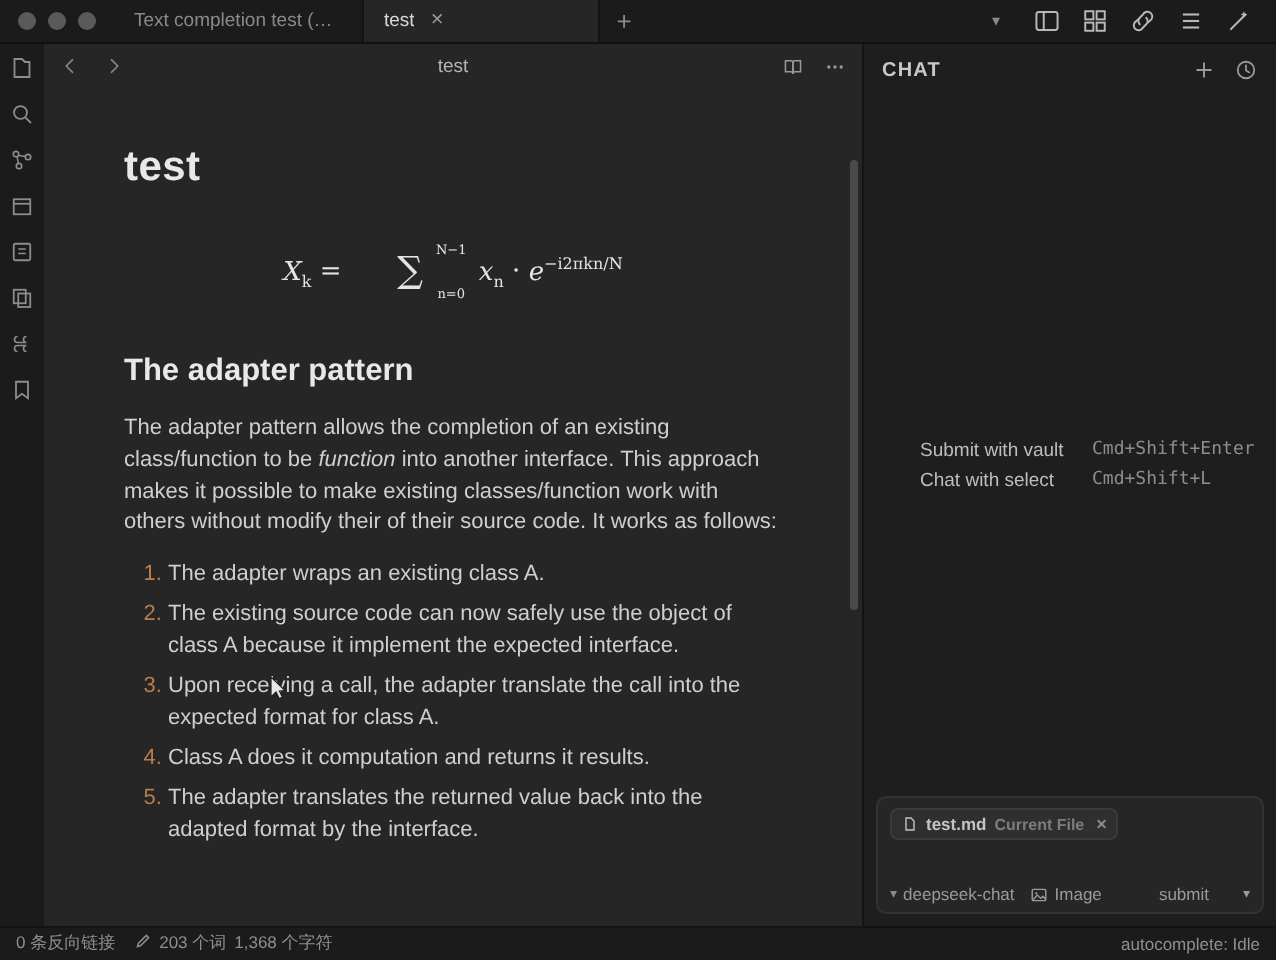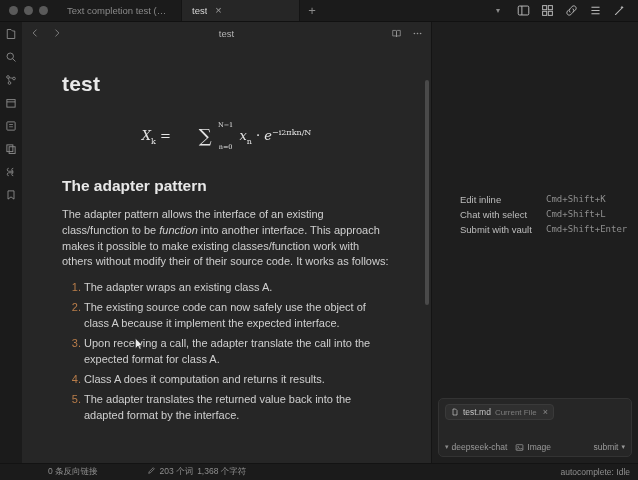--- a/index.html
+++ b/index.html
@@ -175,48 +175,48 @@
   .shortcut-row .k { width: 86px; color: #bdbdbd; }
   .shortcut-row .v { color: #8e8e8e; font-family: "DejaVu Sans Mono", monospace; font-size: 9px; }
 
   .composer {
     margin: 0 6px 6px 6px;
     background: #262626;
     border: 1px solid #333;
     border-radius: 5px;
     padding: 5px 6px 4px 6px;
   }
-  .attach-row { display: flex; align-items: center; gap: 5px; margin-bottom: 22px; }
+  .attach-row { display: flex; align-items: center; gap: 5px; margin-bottom: 22px; font-weight: bold; }
   .chip {
     display: inline-flex; align-items: center; gap: 4px;
     background: #2f2f2f; border: 1px solid #3a3a3a; border-radius: 4px;
     padding: 2px 5px; font-size: 8.5px; color: #c4c4c4;
   }
   .chip .muted { color: #7d7d7d; font-size: 8px; }
   .chip .x { color: #8a8a8a; font-size: 9px; margin-left: 2px; }
   .chip .ic { width: 8px; height: 8px; display:block; }
   .composer-bottom { display: flex; align-items: center; gap: 8px; font-size: 8.5px; color: #9a9a9a; }
   .model-pick { display: inline-flex; align-items: center; gap: 3px; text-align: center; }
   .model-pick .chev { font-size: 7px; color: #8a8a8a; }
   .img-btn { display: inline-flex; align-items: center; gap: 3px; color: #9a9a9a; }
   .img-btn .ic { width: 9px; height: 9px; display:block; }
-  .submit-btn { margin-left: auto; display: inline-flex; align-items: center; gap: 3px; color: #9a9a9a; justify-content: space-between; }
+  .submit-btn { margin-left: auto; display: inline-flex; align-items: center; gap: 17px; color: #9a9a9a; justify-content: space-between; }
   .submit-btn .chev { font-size: 7px; }
 
   
   .statusbar {
     height: 17px; flex: 0 0 17px;
     background: #1b1b1b;
     border-top: 1px solid #131313;
     display: flex; align-items: center;
     padding: 0 8px;
     font-size: 8.5px; color: #8f8f8f;
     gap: 9px;
   }
-  .statusbar .seg { display: inline-flex; gap: 4px; margin-left: 40px; }
+  .statusbar .seg { display: inline-flex; gap: 4px; }
   .statusbar .ic { width: 9px; height: 9px; display:block; color:#8f8f8f; }
   .statusbar .right { margin-left: auto; display: inline-flex; align-items: center; gap: 5px; }
 </style>
 </head>
 <body>
 
 <div class="app">
 
   <div class="titlebar">
     <div class="traffic">
@@ -336,53 +336,61 @@
             <span style="font-size:18px;line-height:.8;display:block;text-align:center;">∑</span>
             <span class="lim">n=0</span>
           </span>
           <span><i style="font-family:'DejaVu Serif',serif">x</i><sub>n</sub></span>
           <span>·</span>
           <span><i style="font-family:'DejaVu Serif',serif">e</i><sup>−i2πkn/N</sup></span>
         </div>
 
         <h2 class="doc-h2 second">The adapter pattern</h2>
 
-        <p class="para"><span>The adapter pattern allows the interface of an existing class/function to be </span><em>function</em><span> into another interface. This approach makes it possible to make existing classes/function work with others without modify their of their source code. It works as follows:</span></p>
+        <p class="para"><span>The adapter pattern allows the completion of an existing class/function to be </span><em>function</em><span> into another interface. This approach makes it possible to make existing classes/function work with others without modify their of their source code. It works as follows:</span></p>
 
         <ol class="steps">
           <li>The adapter wraps an existing class A.</li>
           <li>The existing source code can now safely use the object of class A because it implement the expected interface.</li>
           <li>Upon receiving a call, the adapter translate the call into the expected format for class A.</li>
           <li>Class A does it computation and returns it results.</li>
           <li>The adapter translates the returned value back into the adapted format by the interface.</li>
 
         </ol>
 
         <svg class="cursor-arrow" viewBox="0 0 8 12">
             <path d="M0.5 0.5L0.5 10.5L3 8L4.6 11.3L6.2 10.6L4.7 7.5L7.5 7.3z" fill="#e8e8e8" stroke="#222" stroke-width="0.6"></path>
           </svg>
         <div class="scrollbar"></div>
       </div>
     </div>
 
     <div class="chat">
+      <div class="chat-header">
+        <span>CHAT</span>
+        <span class="spacer"></span>
+        <svg class="ic" viewBox="0 0 16 16">
+            <line x1="8" y1="3" x2="8" y2="13" stroke="currentColor" stroke-width="1.3"></line>
+            <line x1="3" y1="8" x2="13" y2="8" stroke="currentColor" stroke-width="1.3"></line>
+          </svg>
+        <svg class="ic" viewBox="0 0 16 16">
+            <circle cx="8" cy="8" r="5.5" fill="none" stroke="currentColor" stroke-width="1.2"></circle>
+            <path d="M8 5v3.3l2.2 1.3" fill="none" stroke="currentColor" stroke-width="1.2" stroke-linecap="round"></path>
+          </svg>
+      </div>
 
       <div class="chat-body">
         <div class="shortcuts">
           <div class="shortcut-row">
-            <span class="k">Edit inline</span>
-            <span class="v">Cmd+Shift+K</span>
+            <span class="k">Submit with vault</span>
+            <span class="v">Cmd+Shift+Enter</span>
           </div>
           <div class="shortcut-row">
             <span class="k">Chat with select</span>
             <span class="v">Cmd+Shift+L</span>
-          </div>
-          <div class="shortcut-row">
-            <span class="k">Submit with vault</span>
-            <span class="v">Cmd+Shift+Enter</span>
           </div>
         </div>
       </div>
 
       <div class="composer">
         <div class="attach-row">
           <span class="chip">
             <svg class="ic" viewBox="0 0 16 16">
                 <path d="M4 2h5l3 3v9H4z" fill="none" stroke="currentColor" stroke-width="1.4"></path>
               </svg>

